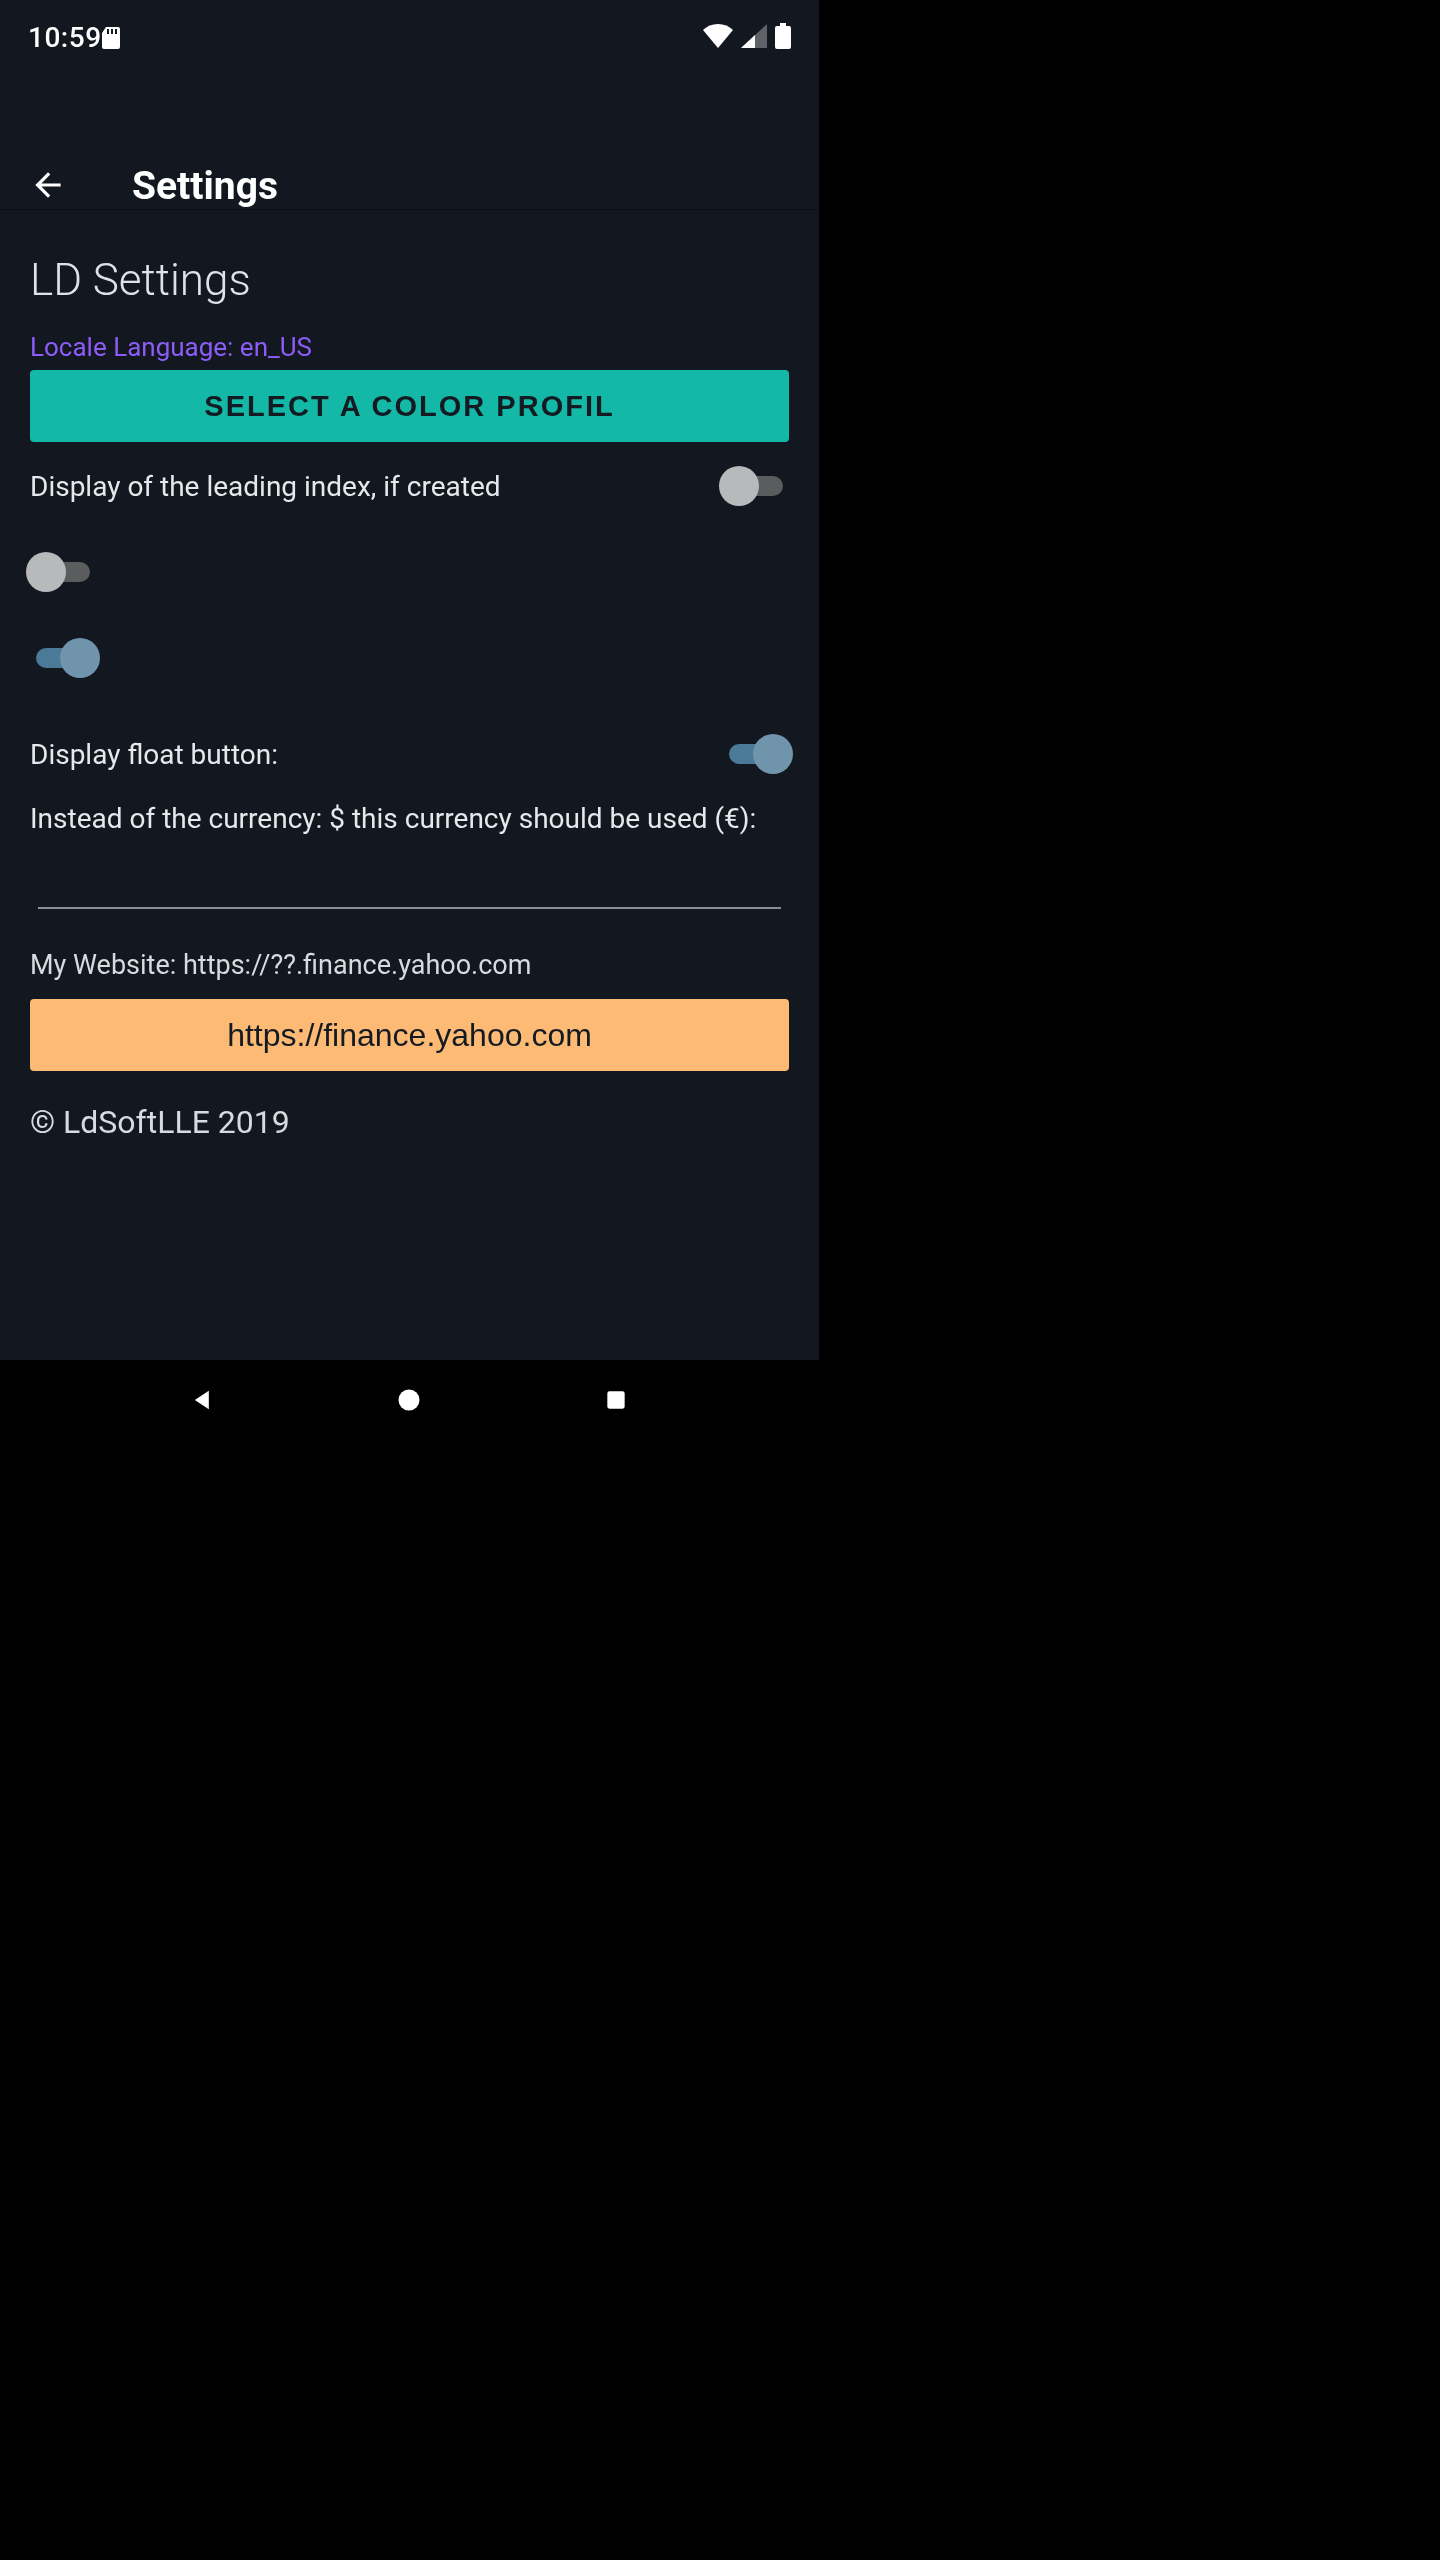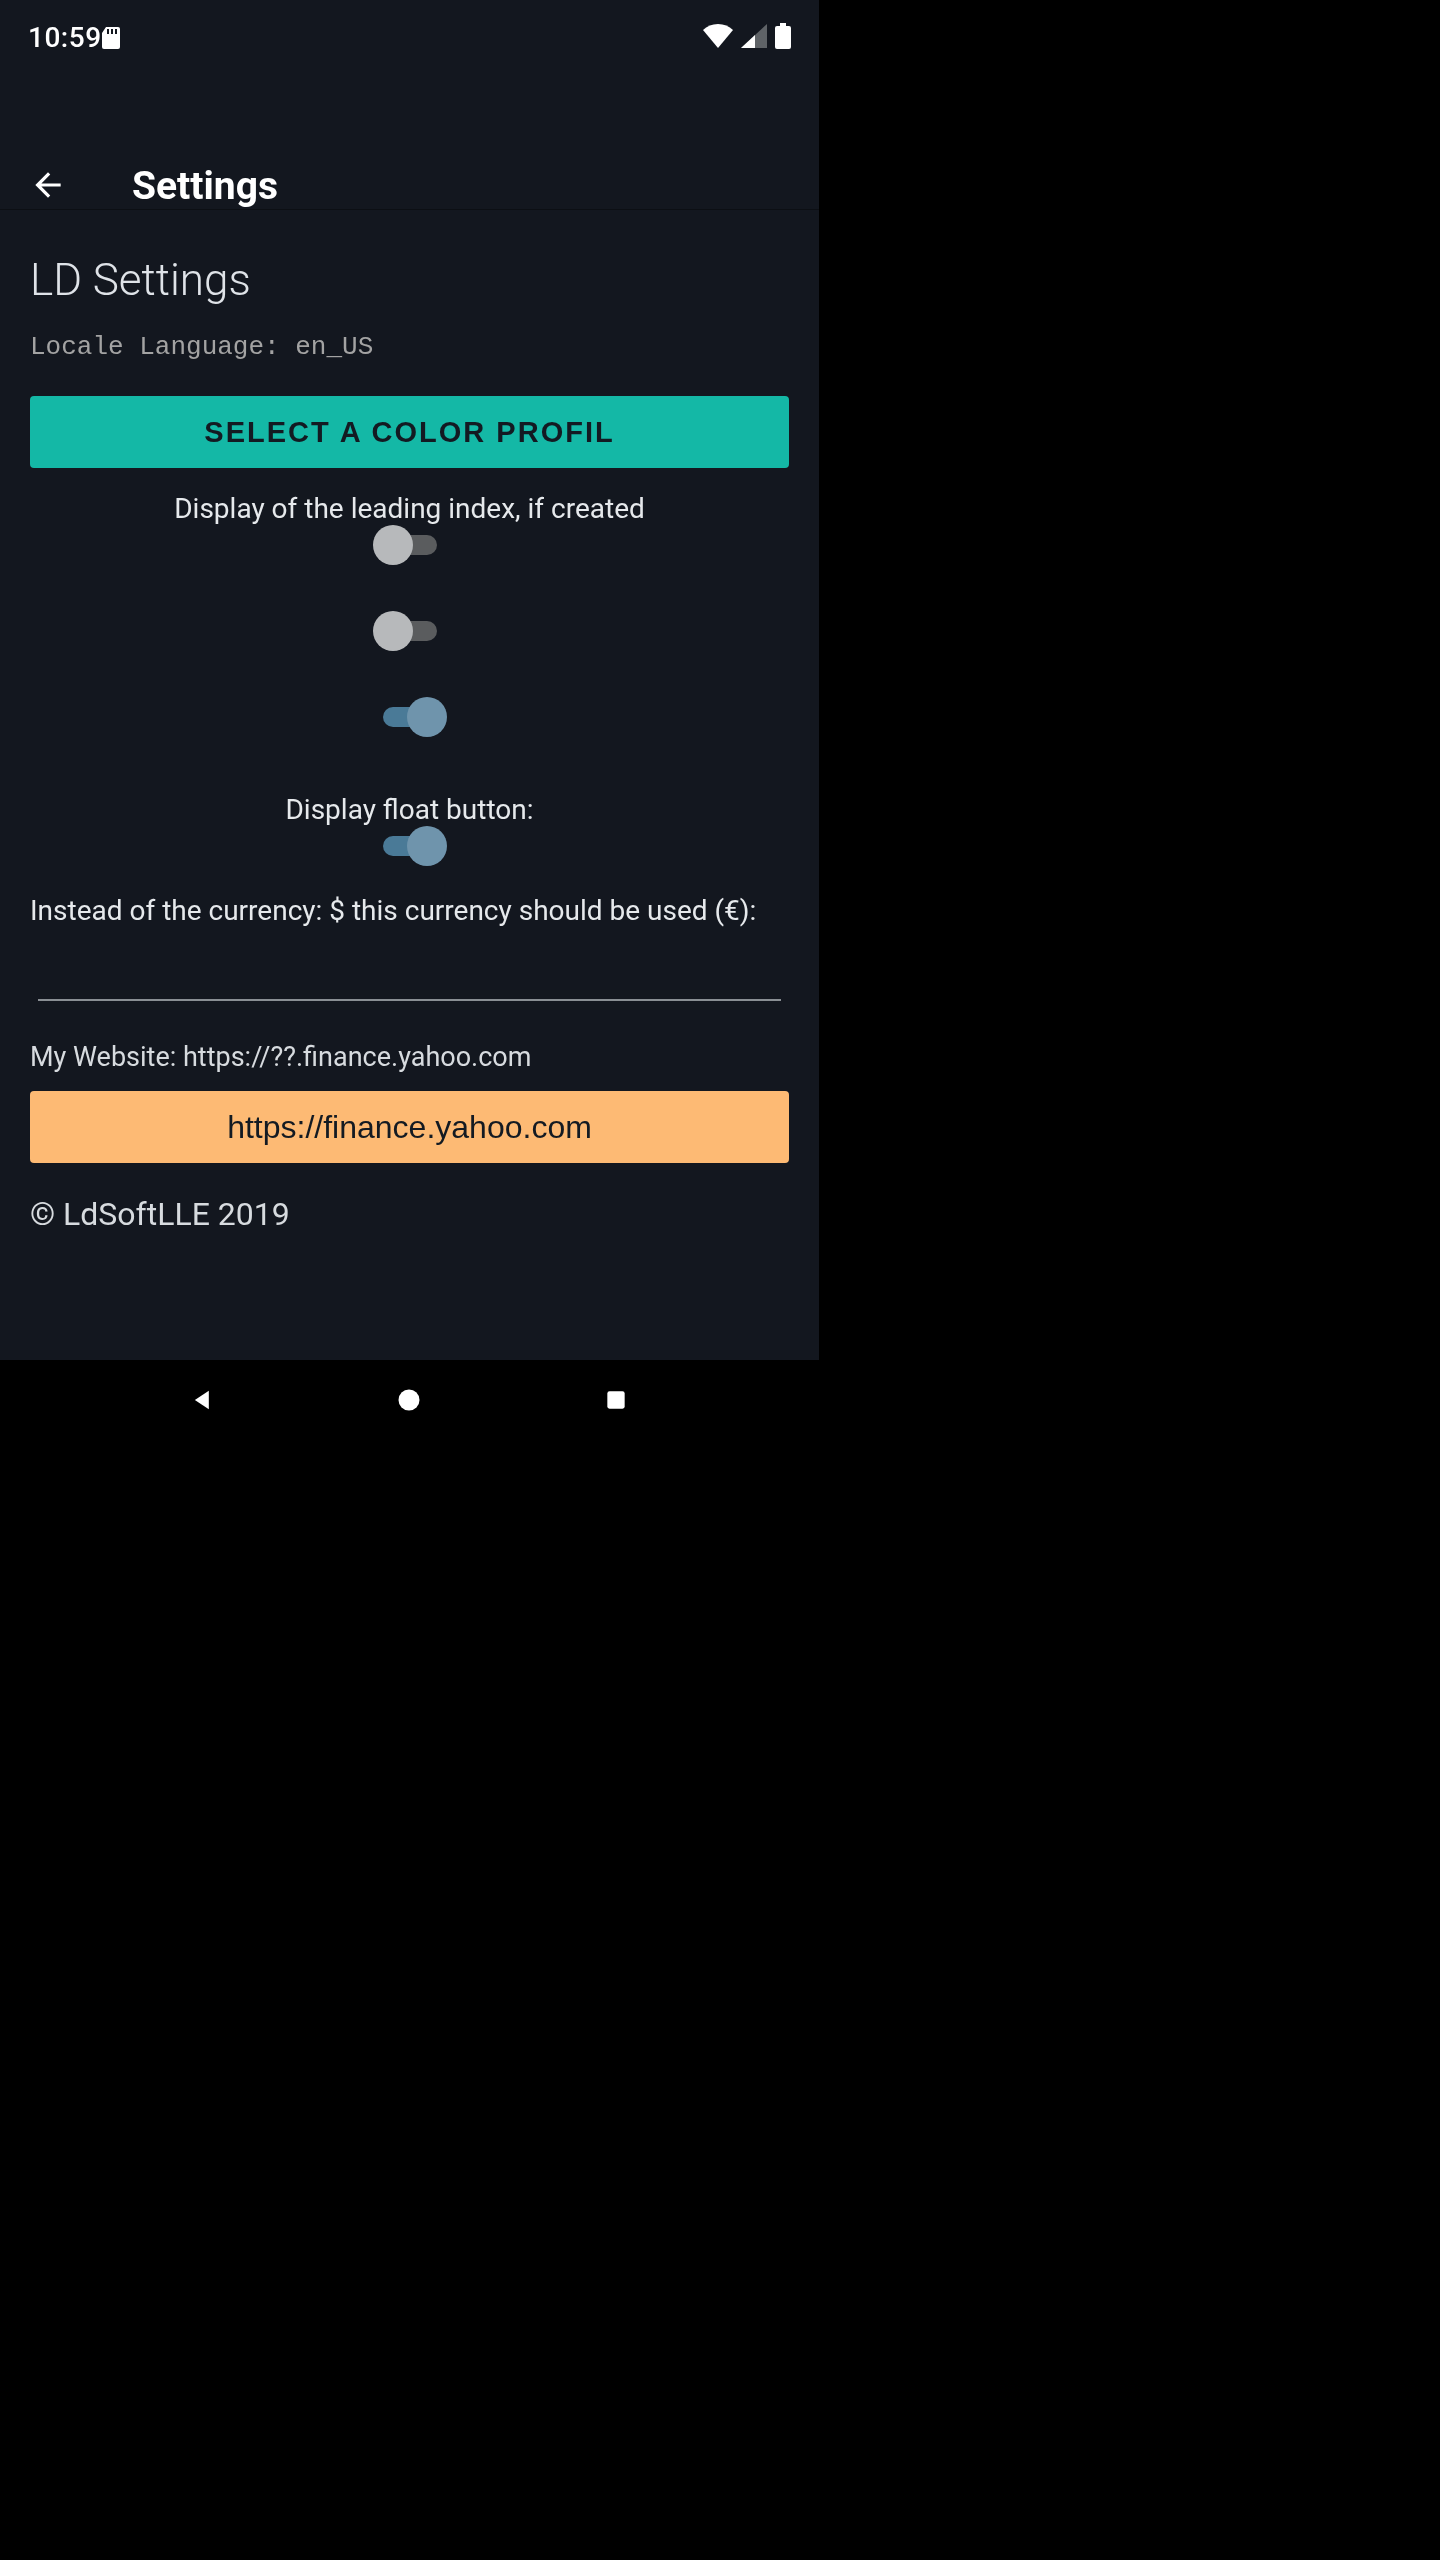--- a/index.html
+++ b/index.html
@@ -42,41 +42,40 @@
     padding-left: 24px;
     gap: 60px;
     border-bottom: 1px solid rgba(0,0,0,0.35);
   }
   .back-btn { width: 48px; height: 48px; display:flex; align-items:center; justify-content:center; }
   .app-title { font-size: 39px; font-weight: 700; color: #fff; }
 
   
   .content { padding: 28px 30px 0; }
   .section-title { font-size: 44px; font-weight: 300; color: #dfe3e8; margin: 16px 0 26px; }
-  .locale-line { font-size: 26px; color: #a3a3a3; margin-bottom: 34px; font-family: Liberation Mono, monospace; }
+  .locale-line { font-size: 26px; color: #8b5cf6; margin-bottom: 8px; }
 
   .big-btn {
     width: 100%;
     height: 72px;
     background: #14b8a6;
     color: #131a22;
     font-size: 29px;
     font-weight: 600;
     letter-spacing: 2px;
     border: none;
     border-radius: 4px;
     text-align: center;
   }
 
   .row {
     display: flex;
     align-items: center;
     justify-content: space-between;
     padding: 24px 0 22px;
-    flex-direction: column;
   }
   .row-label { font-size: 28px; color: #e6e9ec; flex: 1; }
 
   
   .switch {
     width: 66px; height: 40px; position: relative; flex-shrink: 0;
   }
   .switch-track {
     position: absolute; left: 6px; right: 6px; top: 10px; height: 20px;
     border-radius: 10px;

